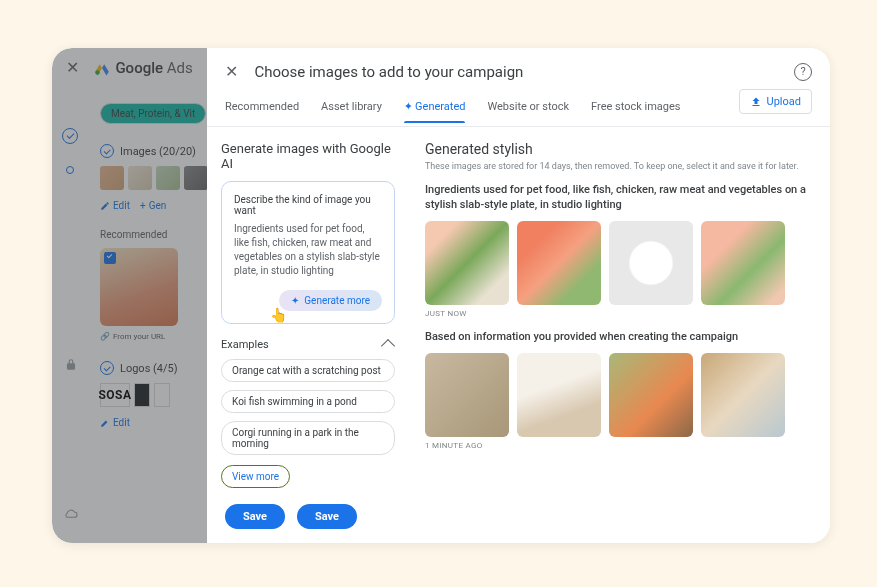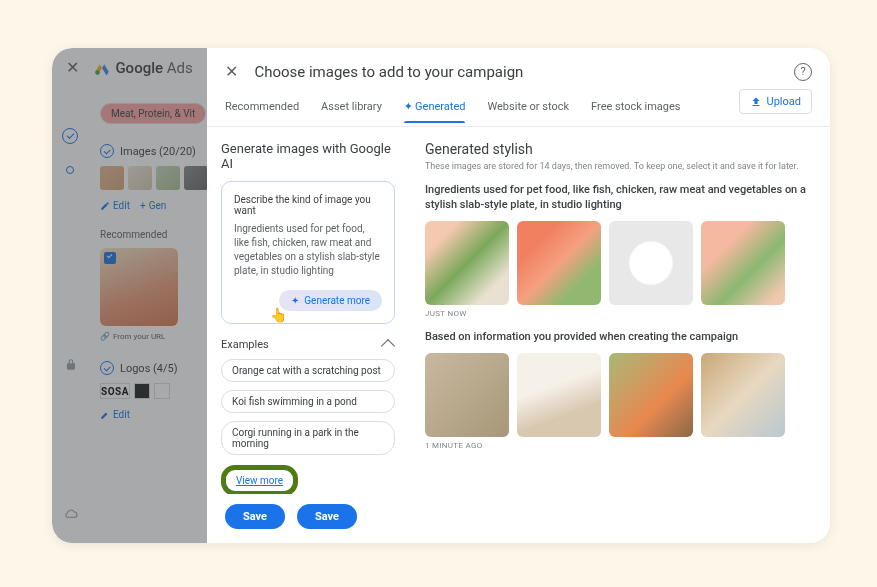--- a/index.html
+++ b/index.html
@@ -18,38 +18,38 @@
 .ga-text b { color: #3c4043; font-weight: 500; }
 
 .back-rail { position: absolute; left: 10px; top: 80px; display: flex; flex-direction: column; gap: 22px; align-items: center; }
 .rail-icon { width: 16px; height: 16px; border: 1.6px solid #1a73e8; border-radius: 50%; display:flex; align-items:center; justify-content:center; }
 .rail-icon.check::after { content:''; width:6px; height:3px; border-left:1.6px solid #1a73e8; border-bottom:1.6px solid #1a73e8; transform: rotate(-45deg); margin-top:-2px; }
 .rail-dot { width: 8px; height: 8px; border: 1.6px solid #1a73e8; border-radius: 50%; }
 .rail-lock { width:14px; height:14px; color:#9aa0a6; position:absolute; top:310px; }
 .rail-cloud { width:16px; height:12px; color:#9aa0a6; position:absolute; top:460px; }
 
 .back-body { position:absolute; left:48px; top:54px; width:150px; }
-.pill { background:#fca5a5; border:1px solid #dadce0; border-radius:16px; font-size:10px; padding:4px 10px; color:#3c4043; display:inline-block; }
+.pill { background:#14b8a6; border:1px solid #dadce0; border-radius:16px; font-size:10px; padding:4px 10px; color:#3c4043; display:inline-block; }
 .section-h { display:flex; align-items:center; gap:6px; font-size:11px; color:#3c4043; margin-top:20px; }
 .check-circle { width:14px; height:14px; border:1.5px solid #1a73e8; border-radius:50%; display:flex; align-items:center; justify-content:center; }
 .check-circle::after { content:''; width:5px; height:2.5px; border-left:1.5px solid #1a73e8; border-bottom:1.5px solid #1a73e8; transform:rotate(-45deg); margin-top:-1.5px; }
 .thumb-row { display:flex; gap:4px; margin-top:8px; }
 .thumb { width:24px; height:24px; background:linear-gradient(135deg,#e8b896,#d4a574); border-radius:3px; }
 .thumb:nth-child(2){ background:linear-gradient(135deg,#f0e6d8,#d8c8b0);}
 .thumb:nth-child(3){ background:linear-gradient(135deg,#c8d8c0,#a8c090);}
 .thumb:nth-child(4){ background:linear-gradient(135deg,#888,#666);}
 .mini-btns { display:flex; gap:10px; margin-top:10px; }
 .mini-btn { font-size:10px; color:#1a73e8; display:flex; align-items:center; gap:3px; }
 .rec-label { font-size:10px; color:#5f6368; margin-top:18px; }
 .rec-card { width:78px; height:78px; margin-top:8px; border-radius:6px; background:linear-gradient(160deg,#f5e6c8 0%,#e89878 60%,#d87850 100%); position:relative; }
 .rec-check { position:absolute; top:4px; left:4px; width:12px; height:12px; background:#1a73e8; border-radius:2px; }
 .rec-check::after { content:''; position:absolute; top:2px; left:3px; width:4px; height:2px; border-left:1.5px solid #fff; border-bottom:1.5px solid #fff; transform:rotate(-45deg);}
 .url-label { font-size:8px; color:#5f6368; margin-top:6px; display:flex; align-items:center; gap:3px; }
 .logo-row { display:flex; gap:4px; margin-top:8px; align-items:center; }
-.logo-box { width:30px; height:16px; background:#fff; border:1px solid #dadce0; font-size:10px; display:flex; align-items:center; justify-content:center; font-weight:700; letter-spacing:0.5px; }
+.logo-box { width:30px; height:24px; background:#fff; border:1px solid #dadce0; font-size:12px; display:flex; align-items:center; justify-content:center; font-weight:700; letter-spacing:0.5px; }
 .logo-box.dark { background:#202124; color:#fff; width:16px; }
 
 
 .modal { position:absolute; top:0; left:155px; right:0; bottom:0; background:#fff; z-index:10; display:flex; flex-direction:column; }
 .modal-header { display:flex; align-items:center; padding:14px 18px 8px; gap:16px; }
 .modal-close { color:#5f6368; font-size:16px; cursor:pointer; }
 .modal-title { font-size:15px; color:#3c4043; flex:1; }
 .help-icon { width:18px; height:18px; border:1.5px solid #5f6368; border-radius:50%; color:#5f6368; font-size:11px; display:flex; align-items:center; justify-content:center; }
 
 .tabs-row { display:flex; align-items:center; padding:0 18px; border-bottom:1px solid #e8eaed; gap:22px; }
@@ -64,21 +64,21 @@
 .gen-title { font-size:13px; color:#3c4043; margin-bottom:10px; }
 .gen-card { border:1px solid #c5d5f0; border-radius:10px; padding:12px; }
 .gen-label { font-size:10px; color:#3c4043; margin-bottom:6px; }
 .gen-desc { font-size:10px; color:#5f6368; line-height:1.4; }
 .gen-btn { margin-top:12px; margin-left:auto; display:flex; align-items:center; gap:5px; font-size:10px; color:#1a73e8; background:linear-gradient(90deg,#e8e3f5,#d8e5f5); border-radius:14px; padding:5px 12px; width:fit-content; cursor:pointer; }
 .cursor-hand { position:absolute; font-size:14px; margin-top:-4px; margin-left:36px; pointer-events:none; }
 
 .examples-head { display:flex; justify-content:space-between; align-items:flex-end; margin-top:14px; font-size:11px; color:#3c4043; cursor:pointer; }
 .chev { width:10px; height:10px; border-right:1.5px solid #5f6368; border-bottom:1.5px solid #5f6368; transform:rotate(-135deg); margin-right:2px; }
 .ex-chip { border:1px solid #dadce0; border-radius:14px; font-size:10px; color:#3c4043; padding:5px 10px; margin-top:8px; cursor:pointer; }
-.view-more { font-size:10px; color:#1a73e8; border:5px solid #4d7c0f; border-radius:14px; padding:5px 10px; margin-top:10px; display:inline-block; cursor:pointer;text-decoration:underline; }
+.view-more { font-size:10px; color:#1a73e8; border:1px solid #4d7c0f; border-radius:14px; padding:5px 10px; margin-top:10px; display:inline-block; cursor:pointer; }
 
 .right-panel { flex:1; padding:14px 18px; overflow-y:auto; }
 .rp-title { font-size:14px; color:#3c4043; margin-bottom:4px; }
 .rp-sub { font-size:9px; color:#80868b; margin-bottom:12px; }
 .rp-prompt { font-size:11px; color:#3c4043; font-weight:500; margin-bottom:8px; line-height:1.35; }
 .img-grid { display:flex; gap:8px; margin-bottom:4px; }
 .gen-img { width:84px; height:84px; border-radius:6px; cursor:pointer; }
 .g1 { background:linear-gradient(135deg,#f5c8b0 20%,#7ba85a 50%,#e8e0d0 80%); }
 .g2 { background:linear-gradient(135deg,#f08060 25%,#f5a080 50%,#90b870 75%); }
 .g3 { background:radial-gradient(circle at 50% 50%,#fff 35%,#e8e8e8 38%),linear-gradient(135deg,#f0a080,#88b060); }

